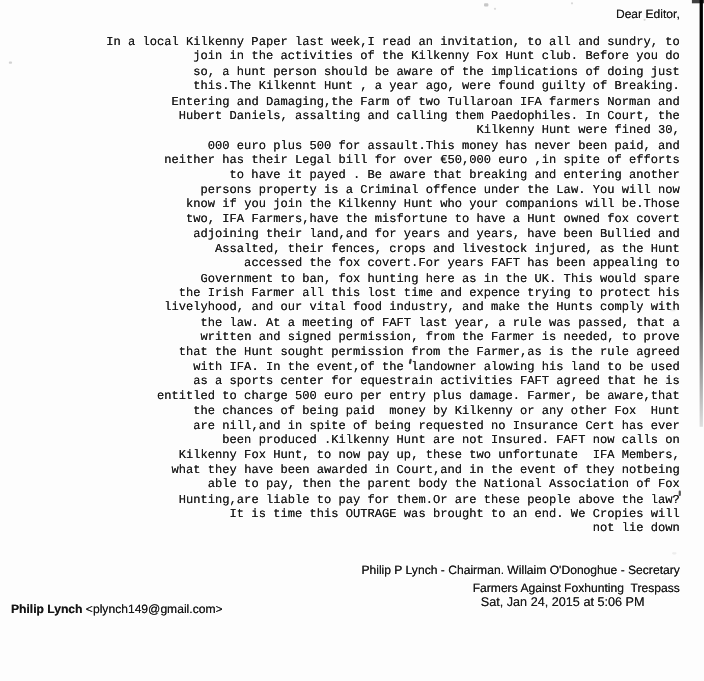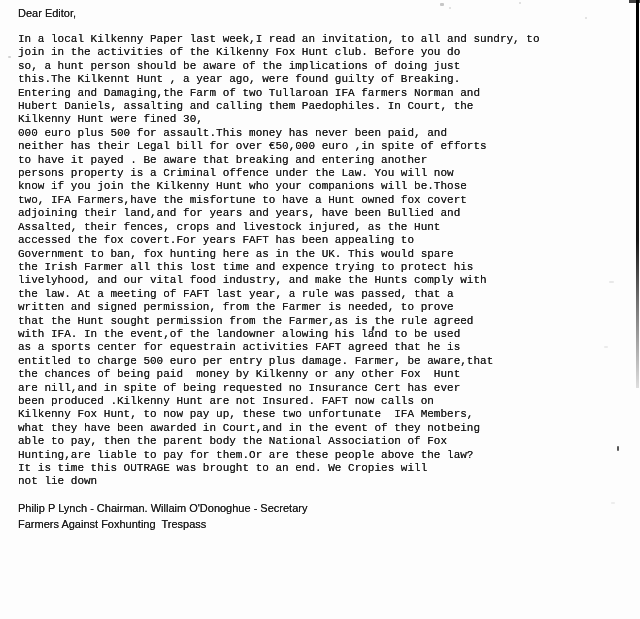--- a/index.html
+++ b/index.html
@@ -7,41 +7,42 @@
     width: 640px; height: 619px;
     background: #fdfdfd;
     font-family: "Liberation Sans", sans-serif;
     overflow: hidden;
   }
   .page {
     position: relative;
     width: 640px; height: 619px;
     background: #fdfdfd;
     color: #1a1a1a;
+    text-align: right;
   }
   
   .letter {
     position: absolute;
     left: 18px; top: 7px;
     width: 600px;
     font-size: 11px;
     line-height: 13.4px;
     color: #1b1b1b;
     text-shadow: 0 0 0.5px rgba(20,20,20,0.85);
     filter: blur(0.18px);
   }
   .salutation { margin: 0 0 12.6px 0; }
   .body-text {
     white-space: pre-wrap;
     margin: 0;
     font-family: Liberation Mono, monospace;
   }
   .signature {
     white-space: pre-wrap;
-    margin-top: 11px;
+    margin-top: 22px;
     line-height: 16px;
   }
   
   .footer-from {
     position: absolute;
     left: 10px; top: 548px;
     font-size: 11px;
     color: #151515;
     text-shadow: 0 0 0.5px rgba(20,20,20,0.8);
   }
@@ -126,22 +127,27 @@
 Kilkenny Fox Hunt, to now pay up, these two unfortunate  IFA Members,
 what they have been awarded in Court,and in the event of they notbeing
 able to pay, then the parent body the National Association of Fox
 Hunting,are liable to pay for them.Or are these people above the law?
 It is time this OUTRAGE was brought to an end. We Cropies will
 not lie down</div>
     <div class="signature">Philip P Lynch - Chairman. Willaim O'Donoghue - Secretary
 Farmers Against Foxhunting  Trespass</div>
   </div>
 
+  <div class="footer-from">
+    <span class="from-name">Philip Lynch</span>
+    <span class="from-addr">&lt;plynch149@gmail.com&gt;</span>
+  </div>
 
 
+  <div class="footer-date">Sat, Jan 24, 2015 at 5:06 PM</div>
 
   <div class="edge-line"></div>
   <div class="edge-nub"></div>
   <div class="speck tick"></div>
   <div class="speck s1"></div>
   <div class="speck s2"></div>
   <div class="speck s3"></div>
   <div class="speck s4"></div>
   <div class="speck s5"></div>
   <div class="speck s6"></div>

